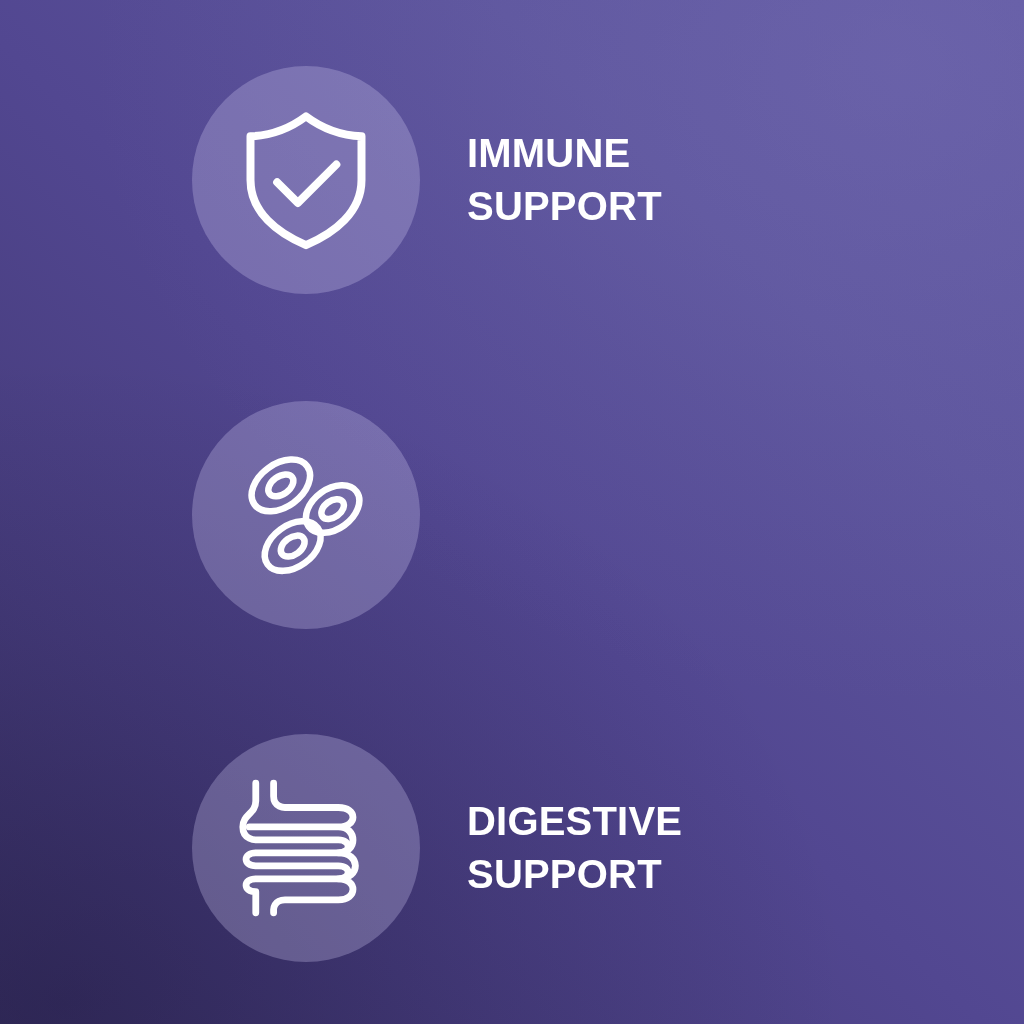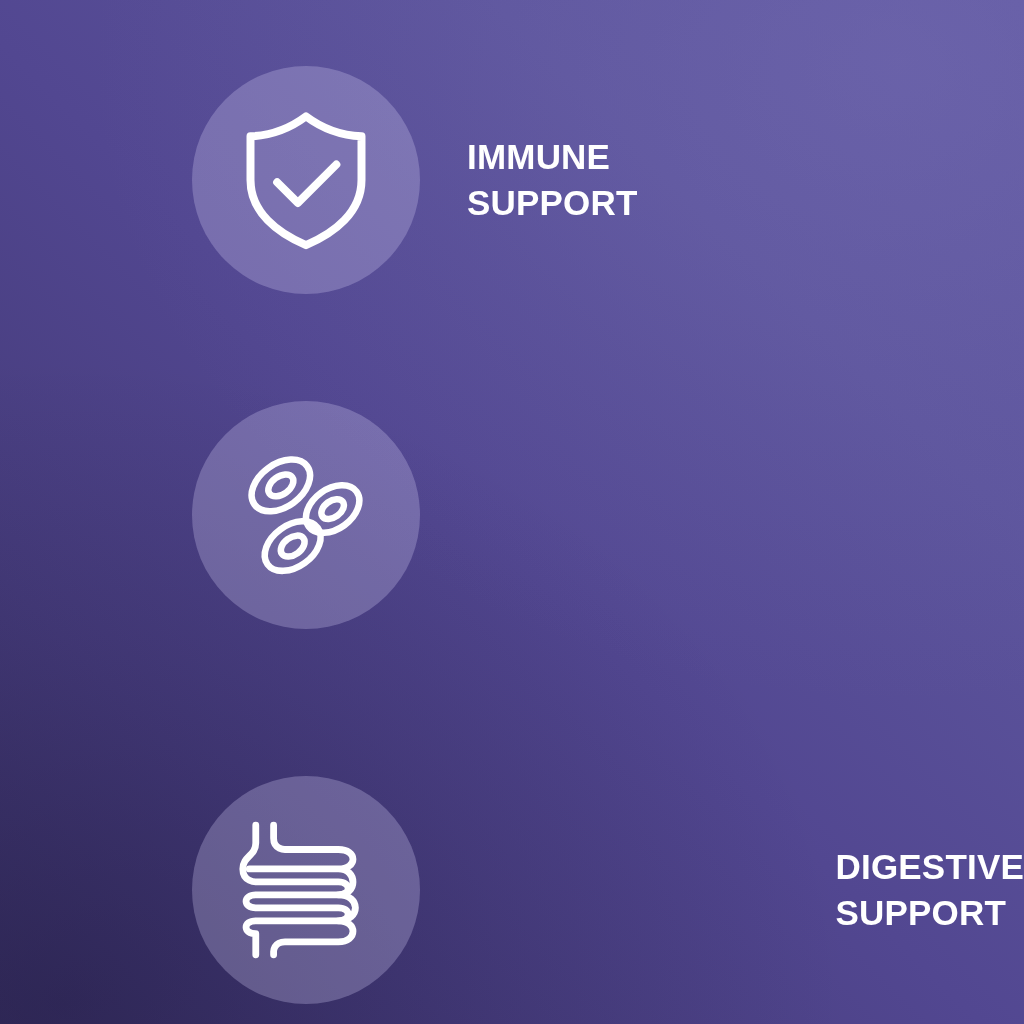--- a/index.html
+++ b/index.html
@@ -35,21 +35,21 @@
   .feature-row {
     position: absolute;
     left: 0;
     width: 1024px;
     display: flex;
     align-items: center;
     z-index: 2;
   }
   .row-1 { top: 66px; }
   .row-2 { top: 401px; }
-  .row-3 { top: 776px; justify-content: space-between; }
+  .row-3 { top: 734px; }
 
   .icon-badge {
     position: relative;
     flex: 0 0 auto;
     margin-left: 192px;
     width: 228px;
     height: 228px;
     border-radius: 50%;
     background: rgba(205,200,238,0.30);
     display: flex;
@@ -62,21 +62,21 @@
     height: 148px;
   }
   .icon-badge.digestive svg {
     width: 162px;
     height: 162px;
   }
 
   .feature-label {
     margin-left: 47px;
     color: #ffffff;
-    font-size: 35px;
+    font-size: 40px;
     line-height: 1.32;
     font-weight: 700;
     letter-spacing: 0.2px;
     text-transform: uppercase;
     white-space: pre-line;
     max-width: 470px;
     font-stretch: condensed;
   }
 </style>
 </head>

